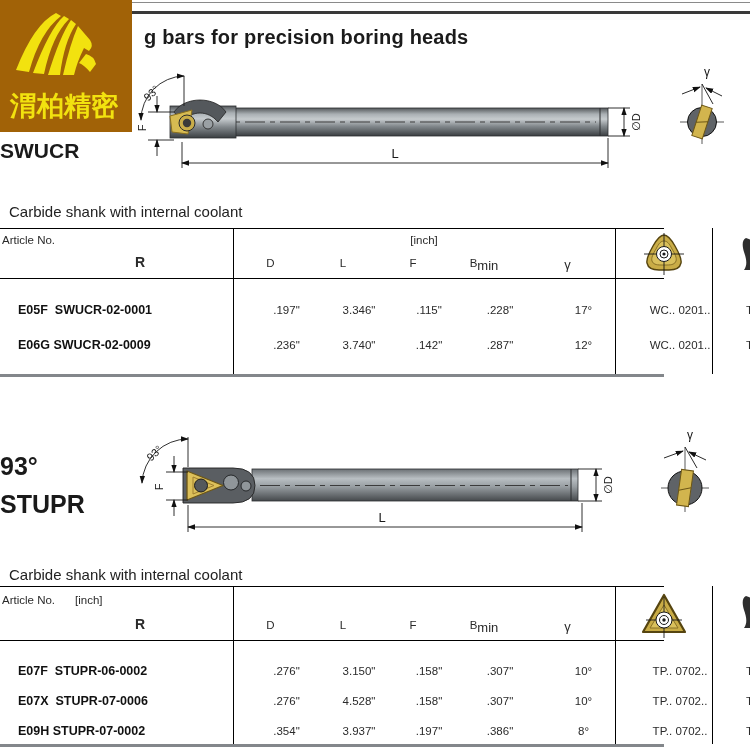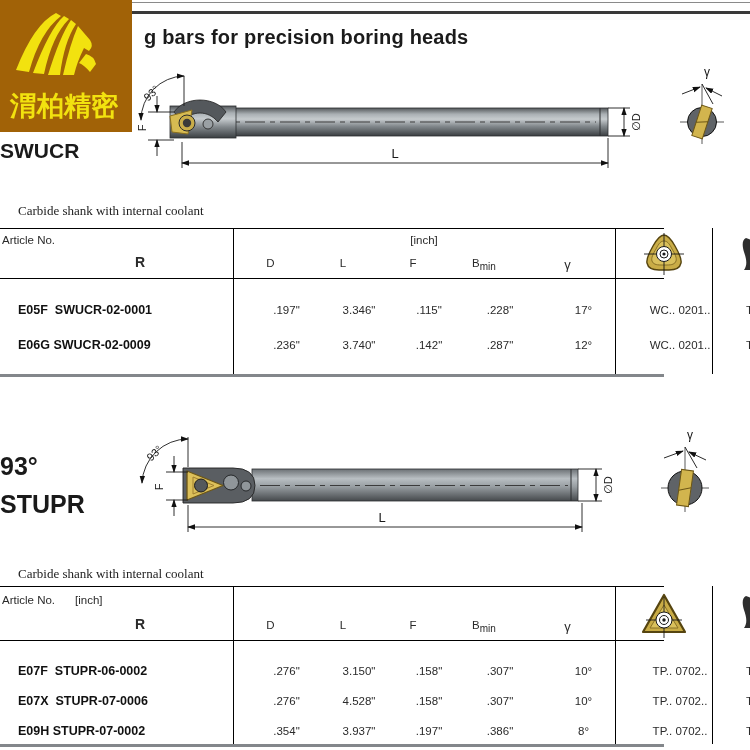--- a/index.html
+++ b/index.html
@@ -11,21 +11,21 @@
   .title{position:absolute;left:136px;top:26px;font-size:20px;font-weight:bold;letter-spacing:.2px;color:#1b1b1b;margin-left:8px;}
   
   .logo{position:absolute;left:0;top:0;width:132px;height:132px;background:#a16207;}
   .logo svg{position:absolute;left:0;top:4px;}
   .logo-text{position:absolute;left:0;right:4px;bottom:8px;text-align:center;color:#f2e20f;
              font-weight:bold;font-size:27px;font-family:"DejaVu Sans",sans-serif;}
   
   .lbl-swucr{position:absolute;left:0;top:139px;font-size:21px;font-weight:bold;text-align:center;}
   .lbl-93{position:absolute;left:0;top:452px;font-size:25px;font-weight:bold;}
   .lbl-stupr{position:absolute;left:0;top:490px;font-size:25px;font-weight:bold;}
-  .note{position:absolute;left:18px;font-size:13px;color:#222;font-family:Liberation Serif, serif;}
+  .note{position:absolute;left:9px;font-size:15px;color:#222;}
   .note1{top:203px}.note2{top:566px}
   
   .draw1{position:absolute;left:130px;top:60px;}
   .draw2{position:absolute;left:130px;top:425px;}
   
   .tbl{position:absolute;left:0;width:664px;font-size:11.5px;color:#2a2a2a;}
   .tbl1{top:228px;height:149px;}
   .tbl2{top:586px;height:161px;}
   .hl{position:absolute;left:0;right:0;background:#000;height:1px;}
   .l-top{top:0;}
@@ -35,21 +35,21 @@
   .v{position:absolute;width:1px;top:0;background:#000;}
   .tbl1 .v{height:146px;} .tbl2 .v{height:158px;}
   .v1{left:233px}.v2{left:615px}.v3{left:712px}
   .th{position:absolute;text-align:center;}
   .tbl1 .h-article{left:2px;top:6px;} .tbl2 .h-article{left:2px;top:8px;}
   .tbl1 .h-unit{left:233px;width:382px;top:6px;} .tbl2 .h-unit{left:75px;top:8px;width:auto;text-align:left;}
   .h-r{left:60px;width:160px;font-size:14px;font-weight:bold;}
   .tbl1 .h-r{top:26px;} .tbl2 .h-r{top:30px;}
   .tbl1 .h-dim{top:29px;} .tbl2 .h-dim{top:33px;}
   .h-g{font-size:13px;}
-  sub{font-size:10px;}
+  sub{font-size:13px;}
   .col-d{left:233px;width:75px;}.col-l{left:308px;width:70px;}.col-f{left:378px;width:70px;}
   .col-b{left:448px;width:72px;}.col-g{left:520px;width:95px;}
   .col-ins{left:616px;width:96px;}.col-key{left:722px;width:36px;text-align:left;}
   .row{position:absolute;left:16px;width:750px;height:16px;}
   .tbl1 .row1{top:74px}.tbl1 .row2{top:109px}
   .tbl2 .row1{top:77px}.tbl2 .row2{top:107px}.tbl2 .row3{top:137px}
   .cell{position:absolute;text-align:center;height:16px;line-height:16px;}
   .art{left:2px;width:230px;text-align:left;font-weight:bold;font-size:12.5px;white-space:pre;color:#111;}
   .ins-icon{position:absolute;left:616px;width:96px;display:flex;justify-content:center;}
   .tbl1 .ins-icon{top:5px;height:42px;} .tbl2 .ins-icon{top:6px;height:46px;}

